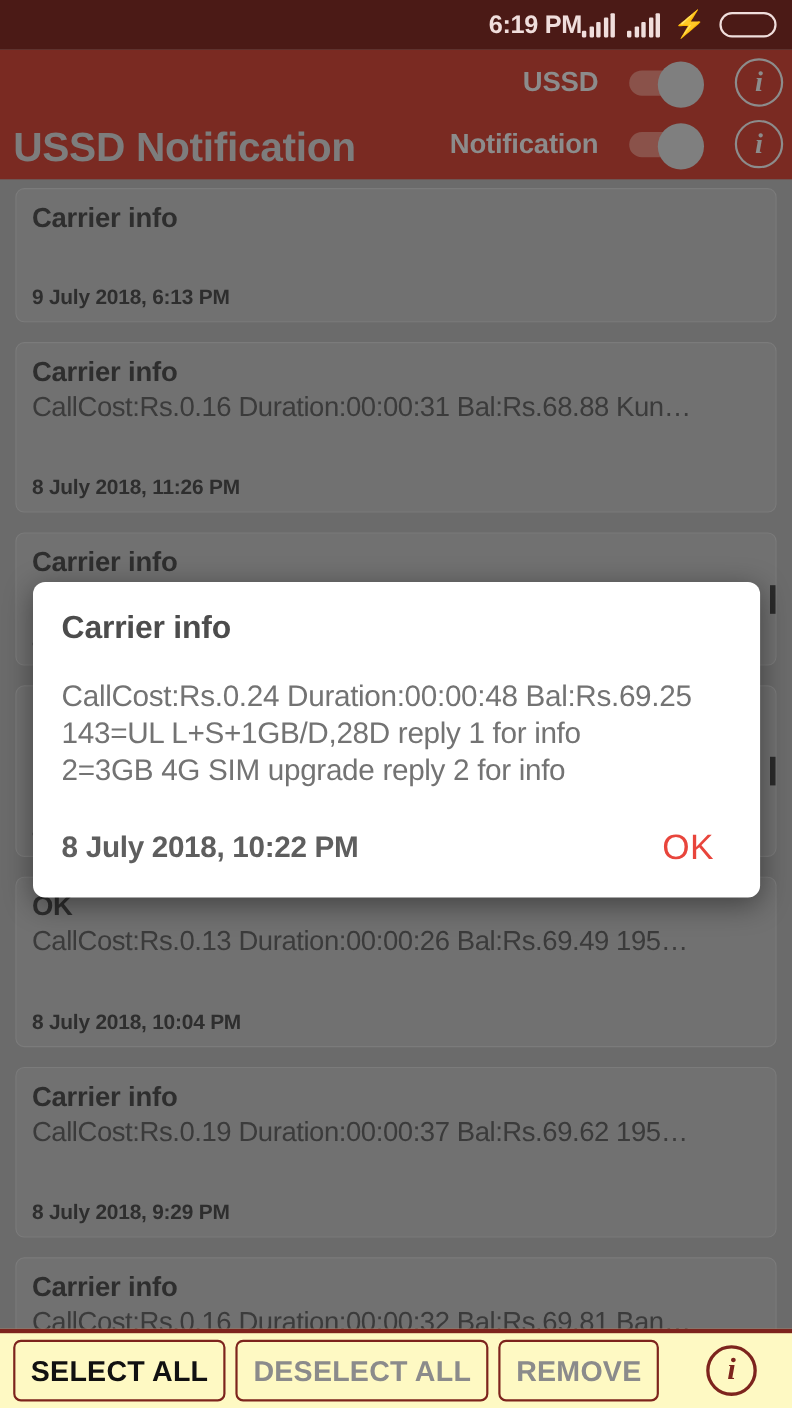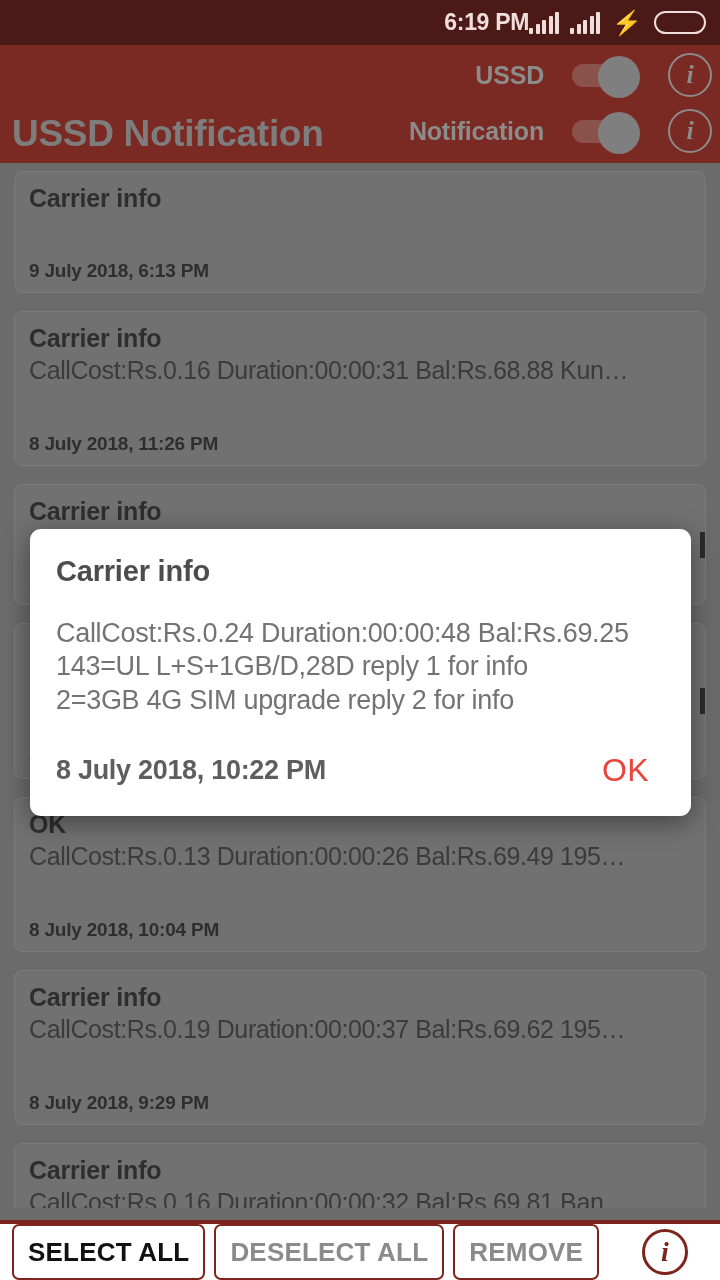--- a/index.html
+++ b/index.html
@@ -202,22 +202,22 @@
     width: 5px;
     height: 26px;
     background: #2b2b2b;
   }
 
   
   .bottom-bar {
     position: absolute;
     left: 0; bottom: 0;
     width: 720px;
-    height: 60px;
-    background: #ffffff;
+    height: 72px;
+    background: #fef9c3;
     border-top: 4px solid #7d241d;
     display: flex;
     align-items: center;
     gap: 9px;
     padding: 0 12px;
     box-sizing: border-box;
     z-index: 6;
   }
   .action-btn {
     border: 2px solid #7d241d;

